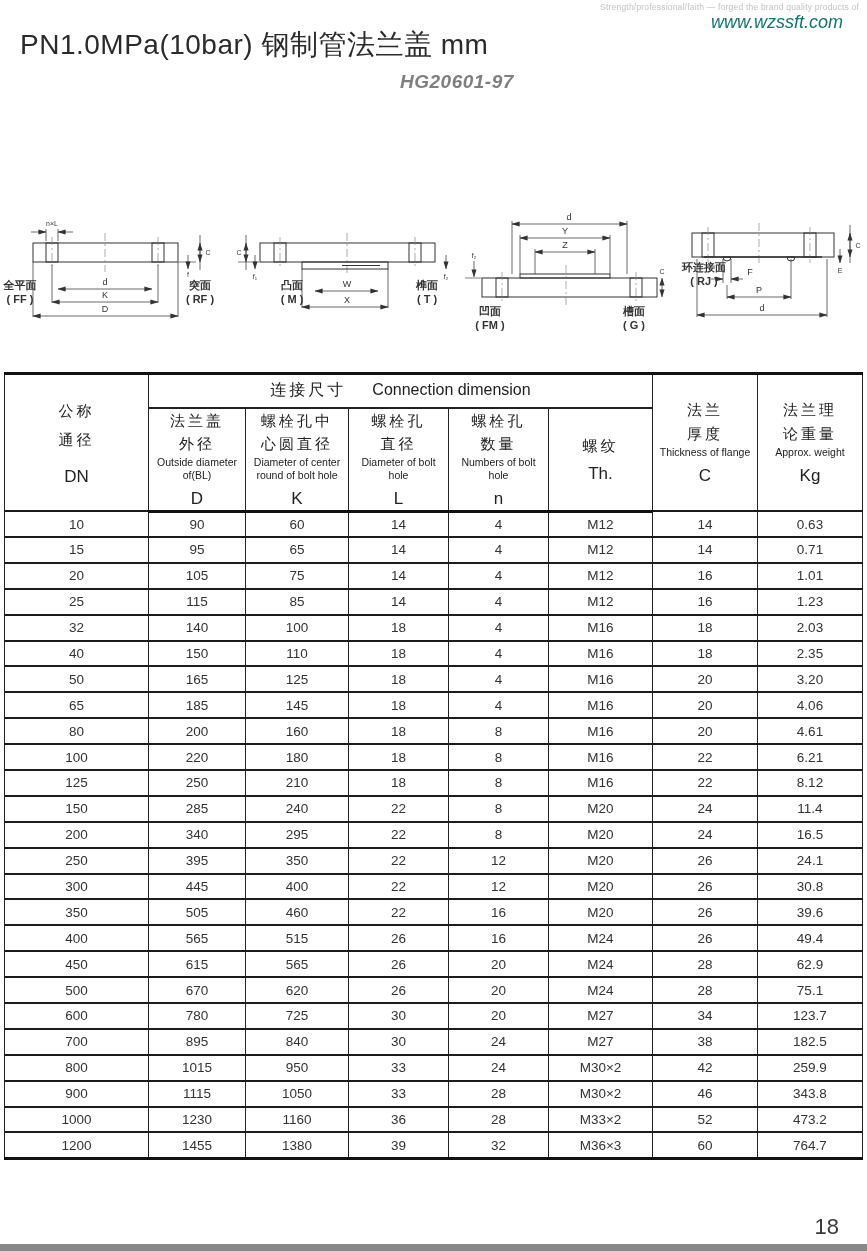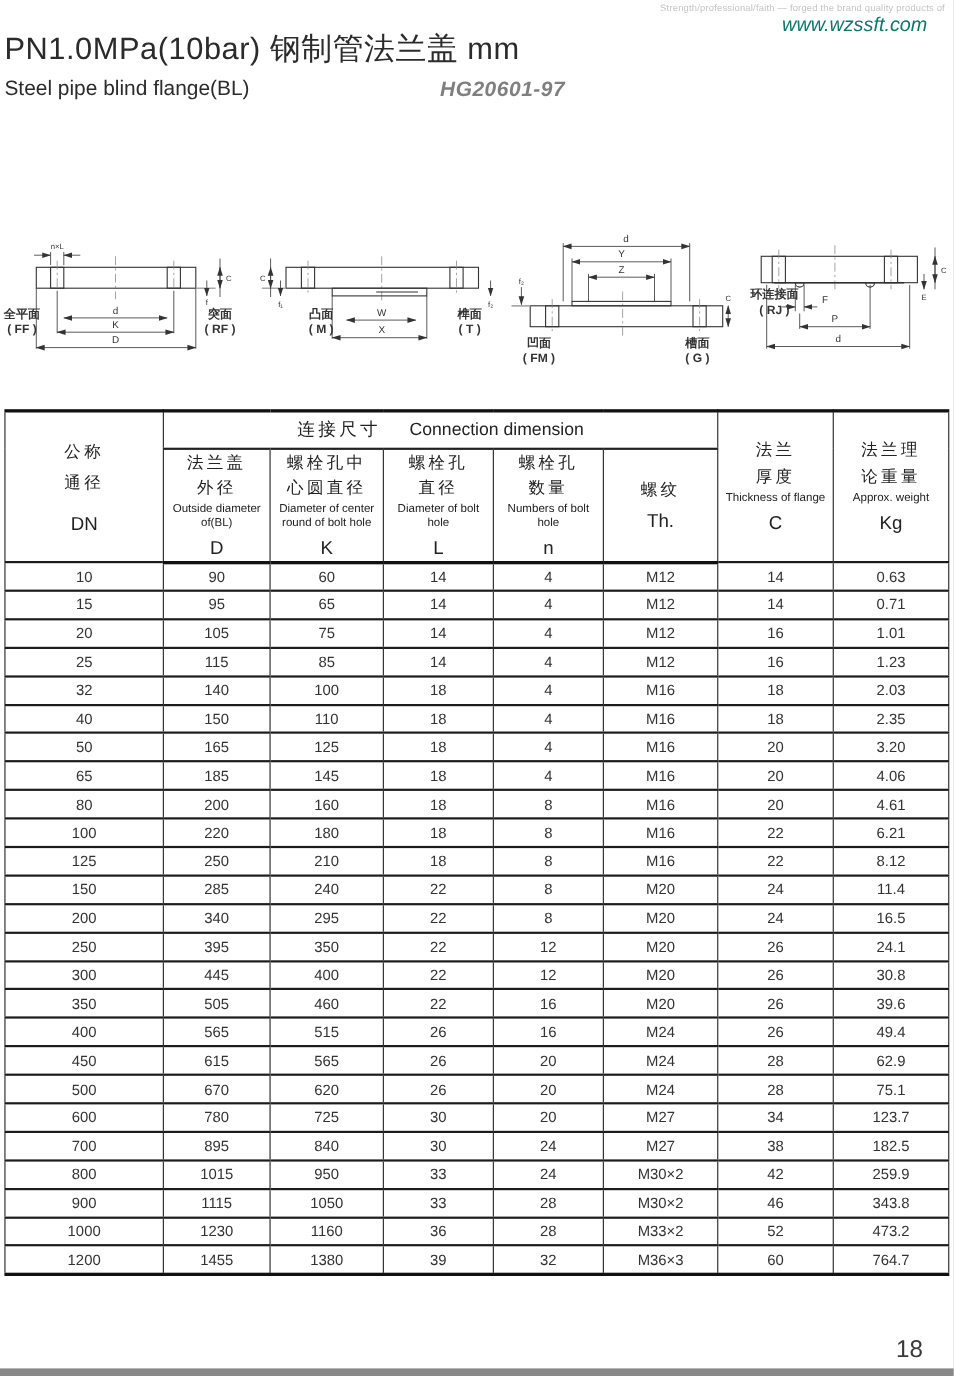--- a/index.html
+++ b/index.html
@@ -3,21 +3,21 @@
 <meta charset="utf-8">
 <style>
   * { margin:0; padding:0; box-sizing:border-box; }
   body { background:#888; font-family:"Liberation Sans", sans-serif; }
   .page {
     position:relative; width:867px; height:1244px; margin:0 auto;
     background:#ffffff; overflow:hidden; color:#222;
   }
   .tagline { position:absolute; top:2px; right:8px; font-size:8.5px; color:#c3c3c3; letter-spacing:.2px; }
   .website { position:absolute; top:12px; right:24px; font-size:18px; font-style:italic; color:#0f766e; }
-  .title   { position:absolute; top:26px; left:4px; font-size:28px; font-weight:400; color:#2b2b2b; letter-spacing:.5px; }
+  .title   { position:absolute; top:26px; left:20px; font-size:28px; font-weight:400; color:#2b2b2b; letter-spacing:.5px; }
   .subtitle{ position:absolute; top:70px; left:4px; font-size:19px; color:#2b2b2b; }
   .standard{ position:absolute; top:71px; left:400px; font-size:19px; font-weight:bold; font-style:italic; color:#7f7f7f; letter-spacing:.5px; }
 
   .drawings { position:absolute; top:205px; left:0; width:867px; height:140px; }
   .draw { position:absolute; top:0; }
   .draw text { font-family:"Liberation Sans", sans-serif; fill:#333; }
   .lblzh { font-size:11px; font-weight:bold; }
   .dimtxt { font-size:9px; }
   .tiny   { font-size:7px; }
   .oline { stroke:#333; stroke-width:1; fill:none; }
@@ -51,21 +51,20 @@
   .pagenum { position:absolute; top:1214px; right:28px; font-size:22px; color:#3a3a3a; }
 </style>
 </head>
 <body>
 
 <div class="page">
 
   <div class="tagline">Strength/professional/faith — forged the brand quality products of</div>
   <div class="website">www.wzssft.com</div>
   <div class="title">PN1.0MPa(10bar) 钢制管法兰盖 mm</div>
-  <div class="subtitle">Steel pipe blind flange(BL)</div>
   <div class="standard">HG20601-97</div>
 
   <div class="drawings">
 
     <svg class="draw" style="left:0" width="232" height="140" viewBox="0 0 232 140">
       <defs>
         <pattern id="hatch" patternUnits="userSpaceOnUse" width="5" height="5" patternTransform="rotate(45)">
           <line x1="0" y1="0" x2="0" y2="5" stroke="#6a6a6a" stroke-width="1"></line>
         </pattern>
         <marker id="ar" viewBox="0 0 10 10" refX="9.5" refY="5" markerWidth="10" markerHeight="10" orient="auto-start-reverse">

